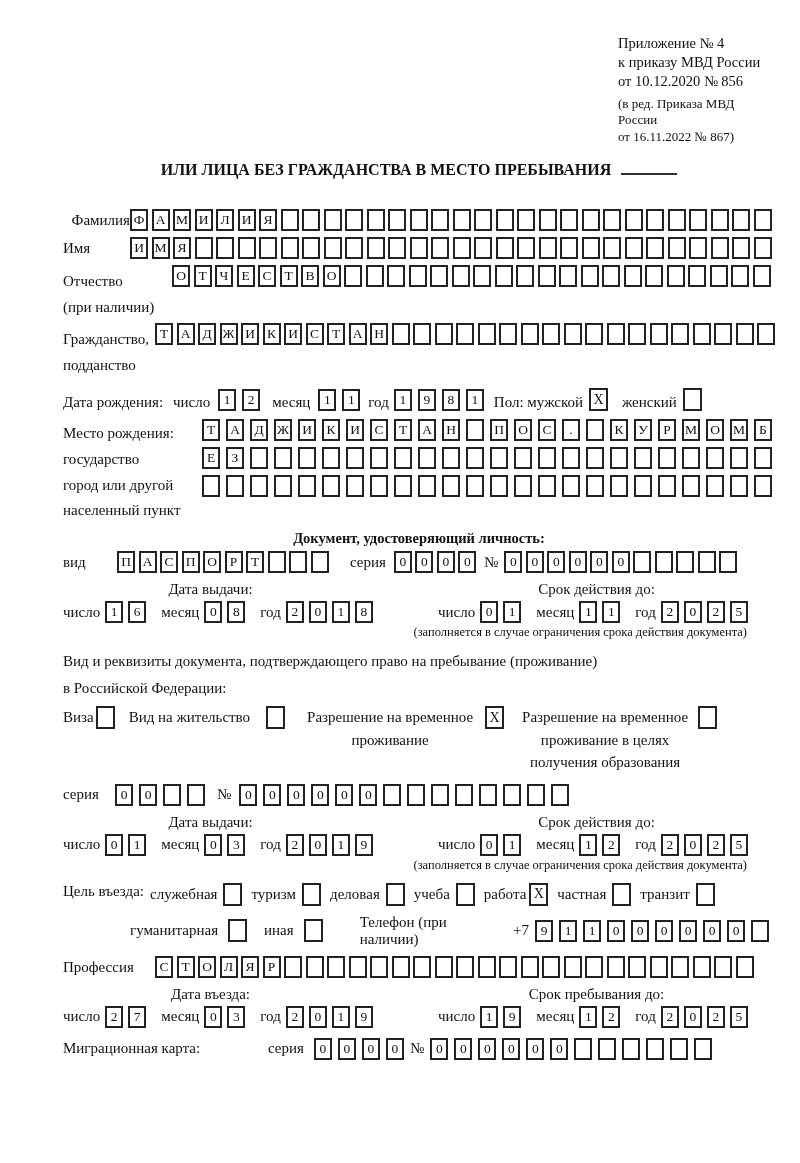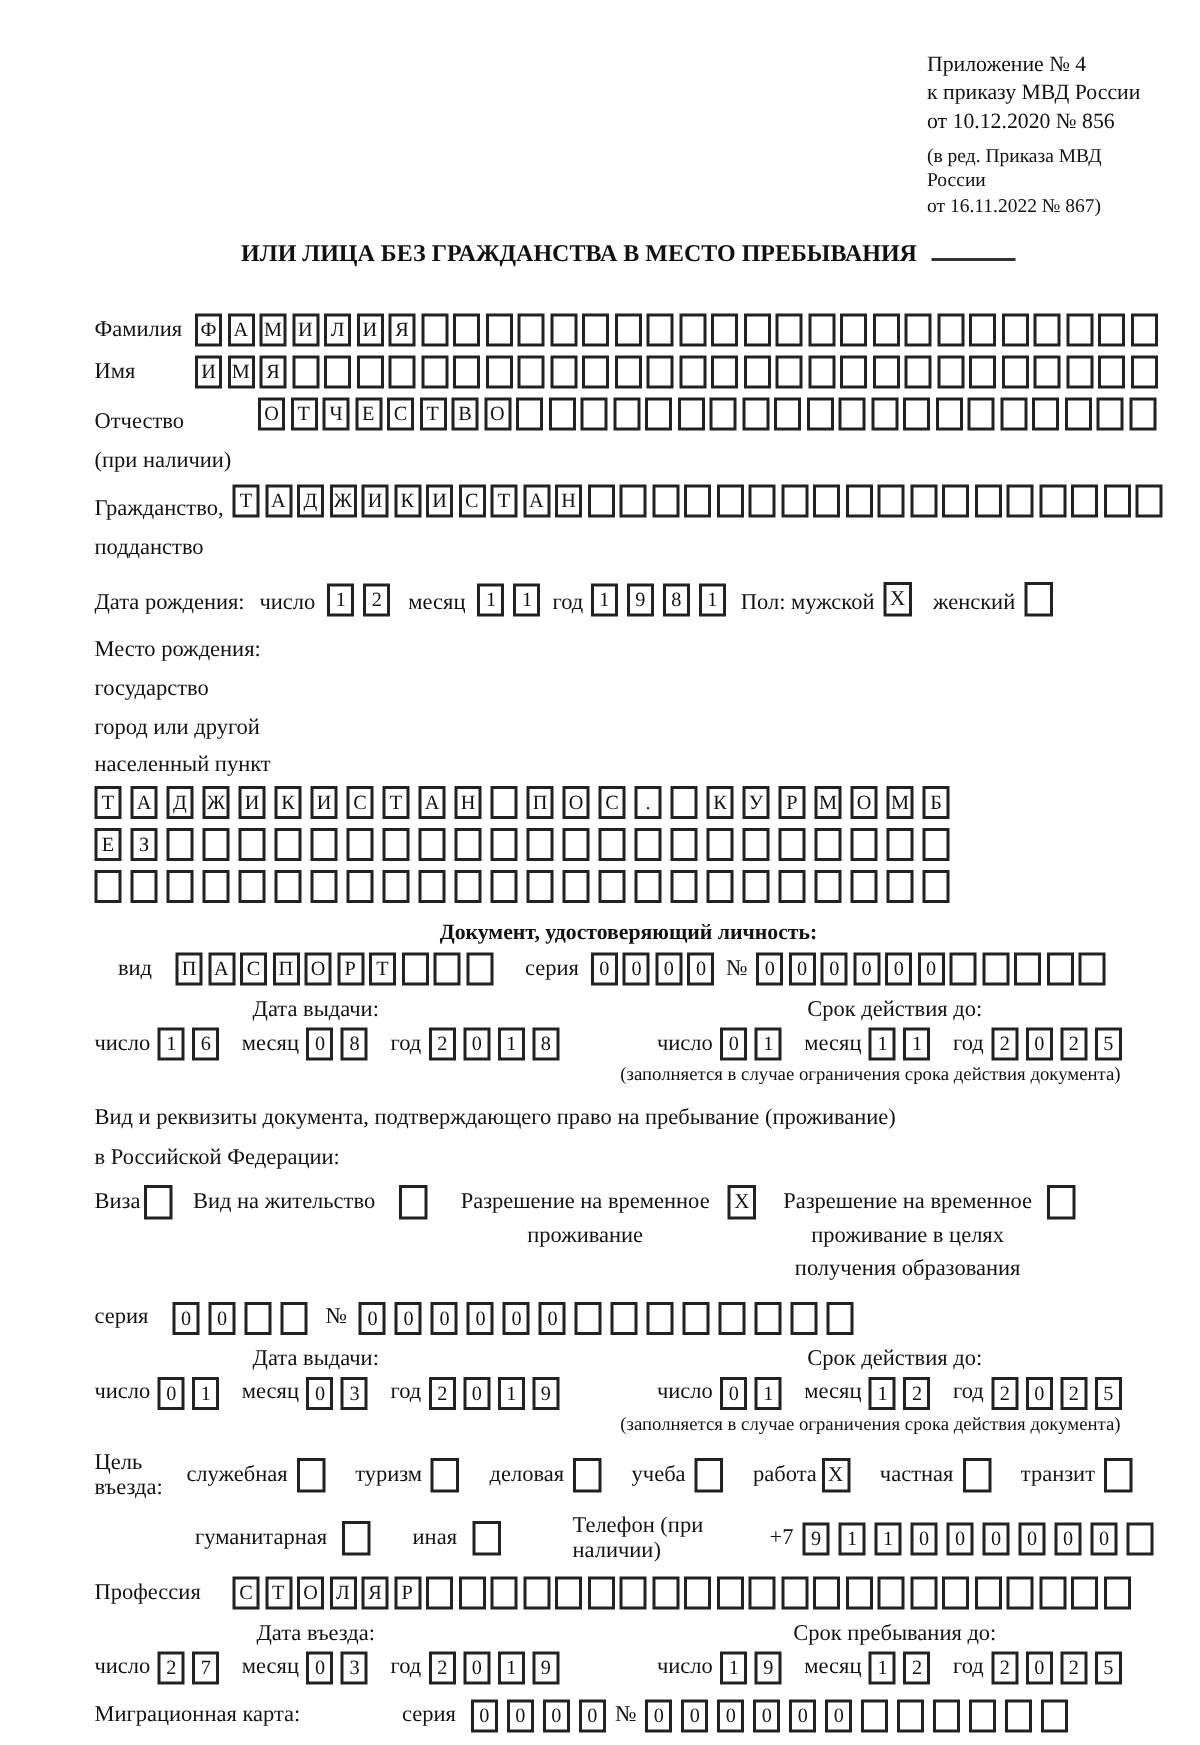--- a/index.html
+++ b/index.html
@@ -56,21 +56,21 @@
 
   .plain { margin-top:8px; line-height:1.8; }
 
   
   .permits { display:flex; align-items:flex-start; margin-top:4px; }
   .permit { display:flex; align-items:flex-start; }
   .permit .plbl { text-align:center; line-height:1.5; }
   .permit + .permit { margin-left:14px; }
 
   .opts { display:flex; margin-top:10px; flex-wrap:nowrap;font-family:Liberation Serif, serif; }
-  .opt { display:flex; align-items:center; margin-right:20px; }
+  .opt { display:flex; align-items:center; margin-right:9px; }
   .opt .olbl { }
   .indent { margin-left:67px; }
 
   .phone-group { display:flex; align-items:center; margin-left:28px; }
   .phone-group .prefix { margin-right:6px; }
 
   .center-bold { text-align:center; font-weight:bold; font-size:14.5px; margin-top:6px; }
 
   .mlabel { line-height:1.72; flex:none; }
 </style>
@@ -88,21 +88,21 @@
       <div class="l">от 16.11.2022 № 867)</div>
     </div>
   </div>
 
   <div class="title">
     <div><span>ИЛИ ЛИЦА БЕЗ ГРАЖДАНСТВА В МЕСТО ПРЕБЫВАНИЯ</span><span class="blank-line"></span></div>
   </div>
 
 
   <div class="row" style="margin-top:26px;">
-    <div class="lbl" style="width:67px;">Фамилия</div>
+    <div class="lbl" style="width:67px;text-align:right;">Фамилия</div>
     <div class="cells">
         <span class="cell">Ф</span>
         <span class="cell">А</span>
         <span class="cell">М</span>
         <span class="cell">И</span>
         <span class="cell">Л</span>
         <span class="cell">И</span>
         <span class="cell">Я</span>
         <span class="cell"></span>
         <span class="cell"></span>
@@ -259,21 +259,21 @@
         <span class="cell">9</span>
         <span class="cell">8</span>
         <span class="cell">1</span>
       </span>
     <span style="margin-left:4px;">Пол: мужской</span>
     <span class="checkbox">X</span>
     <span style="margin-left:14px;">женский</span>
     <span class="checkbox"></span>
   </div>
 
-  <div class="row" style="margin-top:8px;flex-direction:column;">
+  <div class="row" style="margin-top:8px;">
     <div class="lbl mlabel" style="width:139px; padding-top:2px;">
       <div>Место рождения:</div>
       <div>государство</div>
       <div>город или другой</div>
       <div>населенный пункт</div>
     </div>
     <div class="stack">
       <div class="cells wide">
           <span class="cell">Т</span>
           <span class="cell">А</span>
@@ -351,21 +351,21 @@
           <span class="cell"></span>
           <span class="cell"></span>
           <span class="cell"></span>
         </div>
     </div>
   </div>
 
   <div class="center-bold">Документ, удостоверяющий личность:</div>
 
   <div class="row" style="margin-top:4px; align-items:center;">
-    <span class="lbl" style="width:54px; padding-top:0;text-align:center;">вид</span>
+    <span class="lbl" style="width:54px; padding-top:0;">вид</span>
     <span class="cells">
         <span class="cell">П</span>
         <span class="cell">А</span>
         <span class="cell">С</span>
         <span class="cell">П</span>
         <span class="cell">О</span>
         <span class="cell">Р</span>
         <span class="cell">Т</span>
         <span class="cell"></span>
         <span class="cell"></span>

